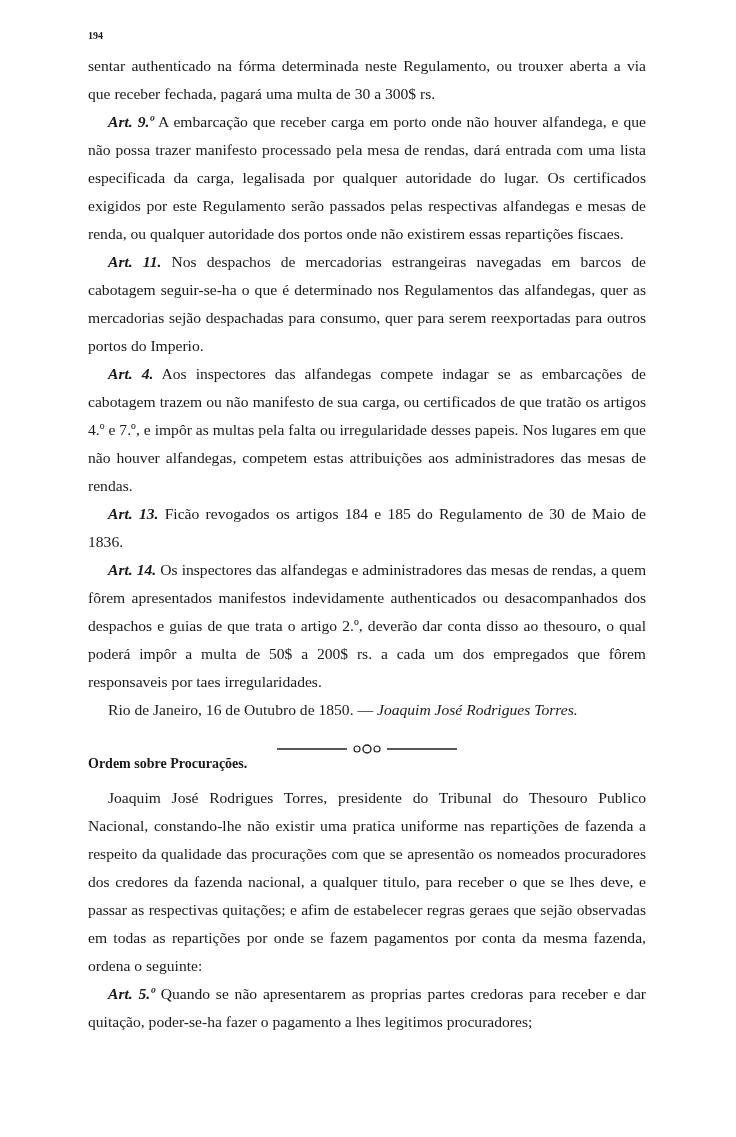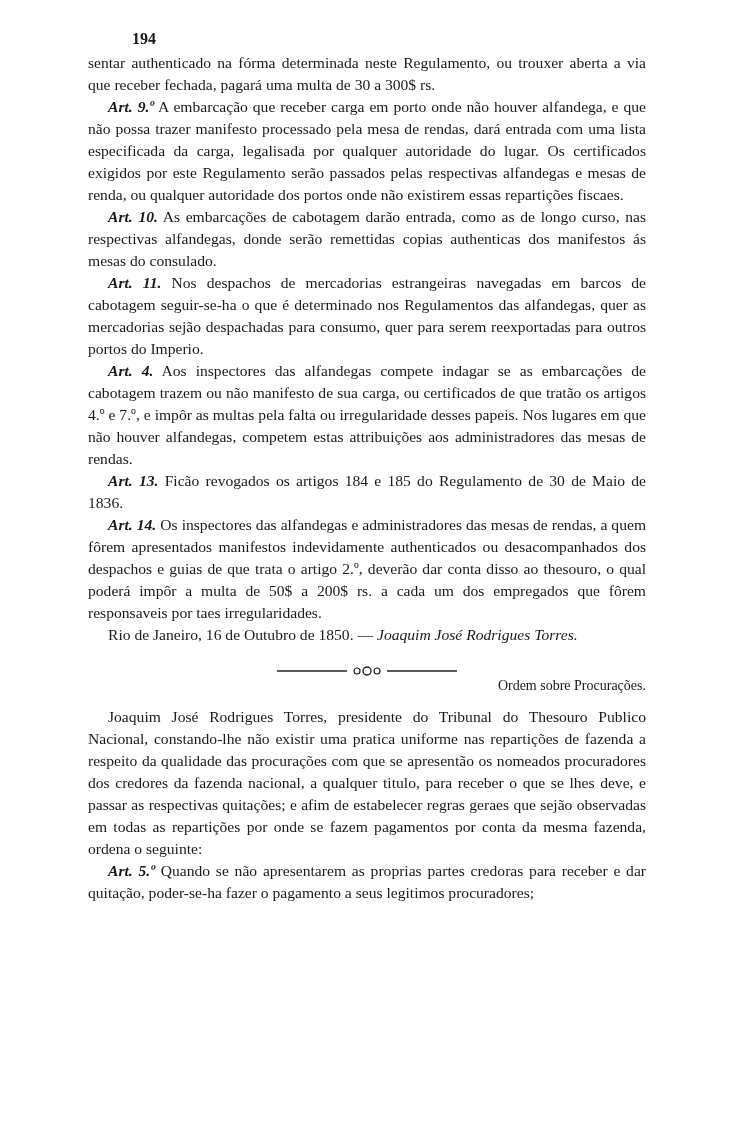--- a/index.html
+++ b/index.html
@@ -3,45 +3,42 @@
 <meta charset="utf-8">
 <style>
   html, body { margin: 0; padding: 0; background: #ffffff; }
   body {
     width: 736px; height: 1137px; position: relative; overflow: hidden;
     font-family: "Liberation Serif", "DejaVu Serif", serif;
     color: #1a1a1a;
   }
   .page { position: absolute; left: 88px; top: 30px; width: 558px; }
   .header { position: relative; height: 22px; font-weight: bold; }
-  .page-num { position: absolute; left: 0; top: 0; font-size: 16px; margin-left: 44px; }
+  .page-num { position: absolute; left: 0; top: 0; font-size: 10px; }
   .running-head { position: absolute; left: 0; right: 0; top: 0; text-align: center; font-size: 15px; letter-spacing: 1.5px; }
-  .para { font-size: 15.6px; line-height: 22px; text-align: justify; margin: 0; }
+  .para { font-size: 15.6px; line-height: 28px; text-align: justify; margin: 0; }
   .indent { text-indent: 20px; }
   .art-label { font-weight: bold; font-style: italic; }
   .sig { font-style: italic; }
   .ornament { text-align: center; margin: 16px 0 6px 0; height: 10px; }
-  .section-title { text-align: right; font-weight: normal; font-size: 14px; margin: 4px 0 12px 0; }
+  .section-title { text-align: left; font-weight: bold; font-size: 14px; margin: 4px 0 12px 0; }
 </style>
 </head>
 <body>
 
 <div class="page">
   <div class="header">
     <span class="page-num">194</span>
   </div>
 
   <p class="para">
     <span>sentar authenticado na fórma determinada neste Regulamento, ou trouxer aberta a via que receber fechada, pagará uma multa de 30 a 300$ rs.</span>
   </p>
   <p class="para indent">
     <span class="art-label">Art. 9.º</span><span> A embarcação que receber carga em porto onde não houver alfandega, e que não possa trazer manifesto processado pela mesa de rendas, dará entrada com uma lista especificada da carga, legalisada por qualquer autoridade do lugar. Os certificados exigidos por este Regulamento serão passados pelas respectivas alfandegas e mesas de renda, ou qualquer autoridade dos portos onde não existirem essas repartições fiscaes.</span>
-  </p>
-  <p class="para indent">
-    <span class="art-label">Art. 10.</span><span> As embarcações de cabotagem darão entrada, como as de longo curso, nas respectivas alfandegas, donde serão remettidas copias authenticas dos manifestos ás mesas do consulado.</span>
   </p>
   <p class="para indent">
     <span class="art-label">Art. 11.</span><span> Nos despachos de mercadorias estrangeiras navegadas em barcos de cabotagem seguir-se-ha o que é determinado nos Regulamentos das alfandegas, quer as mercadorias sejão despachadas para consumo, quer para serem reexportadas para outros portos do Imperio.</span>
   </p>
   <p class="para indent">
     <span class="art-label">Art. 4.</span><span> Aos inspectores das alfandegas compete indagar se as embarcações de cabotagem trazem ou não manifesto de sua carga, ou certificados de que tratão os artigos 4.º e 7.º, e impôr as multas pela falta ou irregularidade desses papeis. Nos lugares em que não houver alfandegas, competem estas attribuições aos administradores das mesas de rendas.</span>
   </p>
   <p class="para indent">
     <span class="art-label">Art. 13.</span><span> Ficão revogados os artigos 184 e 185 do Regulamento de 30 de Maio de 1836.</span>
   </p>
@@ -61,15 +58,15 @@
       <circle cx="90" cy="5" r="4" fill="none" stroke="#222" stroke-width="1.4"></circle>
       <circle cx="100" cy="5" r="3" fill="none" stroke="#222" stroke-width="1.2"></circle>
     </svg>
   </div>
   <div class="section-title">Ordem sobre Procurações.</div>
 
   <p class="para indent">
     <span>Joaquim José Rodrigues Torres, presidente do Tribunal do Thesouro Publico Nacional, constando-lhe não existir uma pratica uniforme nas repartições de fazenda a respeito da qualidade das procurações com que se apresentão os nomeados procuradores dos credores da fazenda nacional, a qualquer titulo, para receber o que se lhes deve, e passar as respectivas quitações; e afim de estabelecer regras geraes que sejão observadas em todas as repartições por onde se fazem pagamentos por conta da mesma fazenda, ordena o seguinte:</span>
   </p>
   <p class="para indent">
-    <span class="art-label">Art. 5.º</span><span> Quando se não apresentarem as proprias partes credoras para receber e dar quitação, poder-se-ha fazer o pagamento a seus legitimos procuradores;</span>
+    <span class="art-label">Art. 5.º</span><span> Quando se não apresentarem as proprias partes credoras para receber e dar quitação, poder-se-ha fazer o pagamento a lhes legitimos procuradores;</span>
   </p>
 </div>
 
 </body></html>

